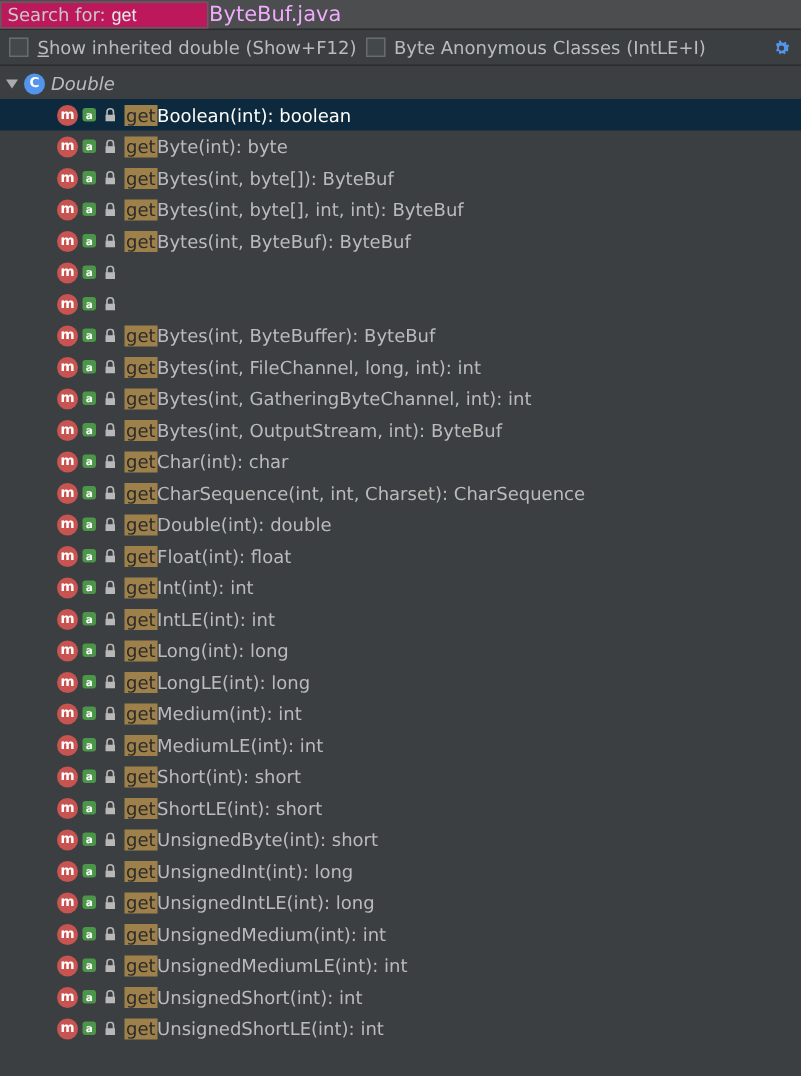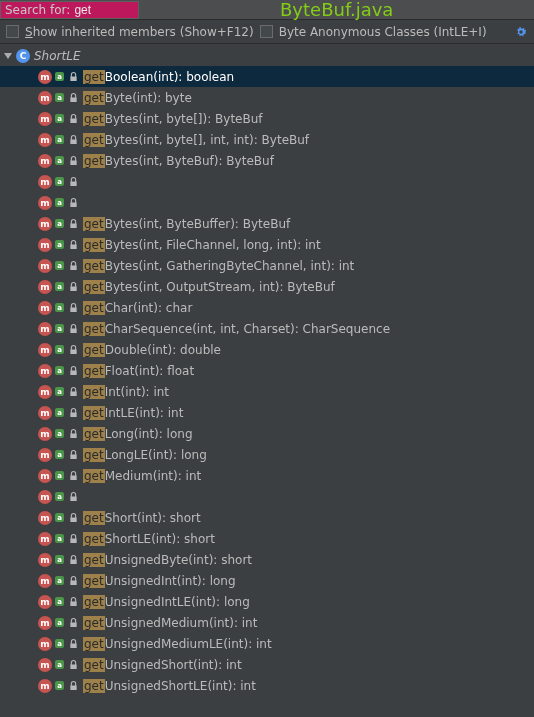--- a/index.html
+++ b/index.html
@@ -32,23 +32,23 @@
   .search-input {
     background: transparent;
     border: none;
     outline: none;
     color: #e8e8e8;
     font-size: 12px;
     width: 60px;
   }
   .file-tab {
     flex: 1;
-    text-align: center;
-    color: #84cc16;
-    font-size: 18px;
+    text-align: left;
+    color: #f0abfc;
+    font-size: 14px;
   }
   .options-row {
     display: flex;
     align-items: center;
     height: 24px;
     gap: 6px;
     padding: 0 6px;
     background: #3c3f41;
     border-bottom: 1px solid #2b2b2b;
   }
@@ -133,36 +133,36 @@
 <div class="top-row">
   <div class="search-box">
     <span class="search-label">Search for:</span>
     <input class="search-input" value="get" style="">
   </div>
   <div class="file-tab">ByteBuf.java</div>
 </div>
 
 <div class="options-row">
   <span class="checkbox"></span>
-  <span class="opt-label"><u>S</u><span>how inherited members</span> <span>(Show+F12)</span></span>
+  <span class="opt-label"><u>S</u><span>how inherited double</span> <span>(Show+F12)</span></span>
   <span class="checkbox"></span>
   <span class="opt-label"><span>Byte Anonymous Classes</span> <span>(IntLE+I)</span></span>
   <span class="spacer"></span>
   <span class="gear-icon">
     <svg width="14" height="14" viewBox="0 0 24 24">
         <path fill="#5394ec" d="M19.4 13l.6-1-.6-1 1.5-1.2-1-1.7-1.9.5-.8-.8.5-1.9-1.7-1-1.2 1.5-1-.6-1 .6L10.6 3l-1.7 1 .5 1.9-.8.8-1.9-.5-1 1.7L7.2 11l-.6 1 .6 1-1.5 1.2 1 1.7 1.9-.5.8.8-.5 1.9 1.7 1 1.2-1.5 1 .6 1-.6 1.2 1.5 1.7-1-.5-1.9.8-.8 1.9.5 1-1.7L19.4 13zM12 15a3 3 0 110-6 3 3 0 010 6z"></path>
       </svg>
   </span>
 </div>
 
 <div class="tree">
   <div class="root-row">
     <span class="tri"></span>
     <span class="class-icon">C</span>
-    <span class="root-name">ShortLE</span>
+    <span class="root-name">Double</span>
   </div>
   <div id="methods">
       <div class="method-row selected">
         <span class="method-icon">m</span>
         <span class="abstract-badge">a</span>
         <span class="lock-icon">
           <svg width="9" height="9" viewBox="0 0 10 10">
             <path fill="#b8b8b8" d="M2 5V3a3 3 0 016 0v2h.5v5h-7V5H2zm1.2 0h3.6V3a1.8 1.8 0 10-3.6 0v2z"></path>
           </svg>
         </span>
@@ -357,20 +357,21 @@
         <span class="sig"><span class="hl">get</span>Medium(int): int</span>
       </div>
       <div class="method-row">
         <span class="method-icon">m</span>
         <span class="abstract-badge">a</span>
         <span class="lock-icon">
           <svg width="9" height="9" viewBox="0 0 10 10">
             <path fill="#b8b8b8" d="M2 5V3a3 3 0 016 0v2h.5v5h-7V5H2zm1.2 0h3.6V3a1.8 1.8 0 10-3.6 0v2z"></path>
           </svg>
         </span>
+        <span class="sig"><span class="hl">get</span>MediumLE(int): int</span>
       </div>
       <div class="method-row">
         <span class="method-icon">m</span>
         <span class="abstract-badge">a</span>
         <span class="lock-icon">
           <svg width="9" height="9" viewBox="0 0 10 10">
             <path fill="#b8b8b8" d="M2 5V3a3 3 0 016 0v2h.5v5h-7V5H2zm1.2 0h3.6V3a1.8 1.8 0 10-3.6 0v2z"></path>
           </svg>
         </span>
         <span class="sig"><span class="hl">get</span>Short(int): short</span>

